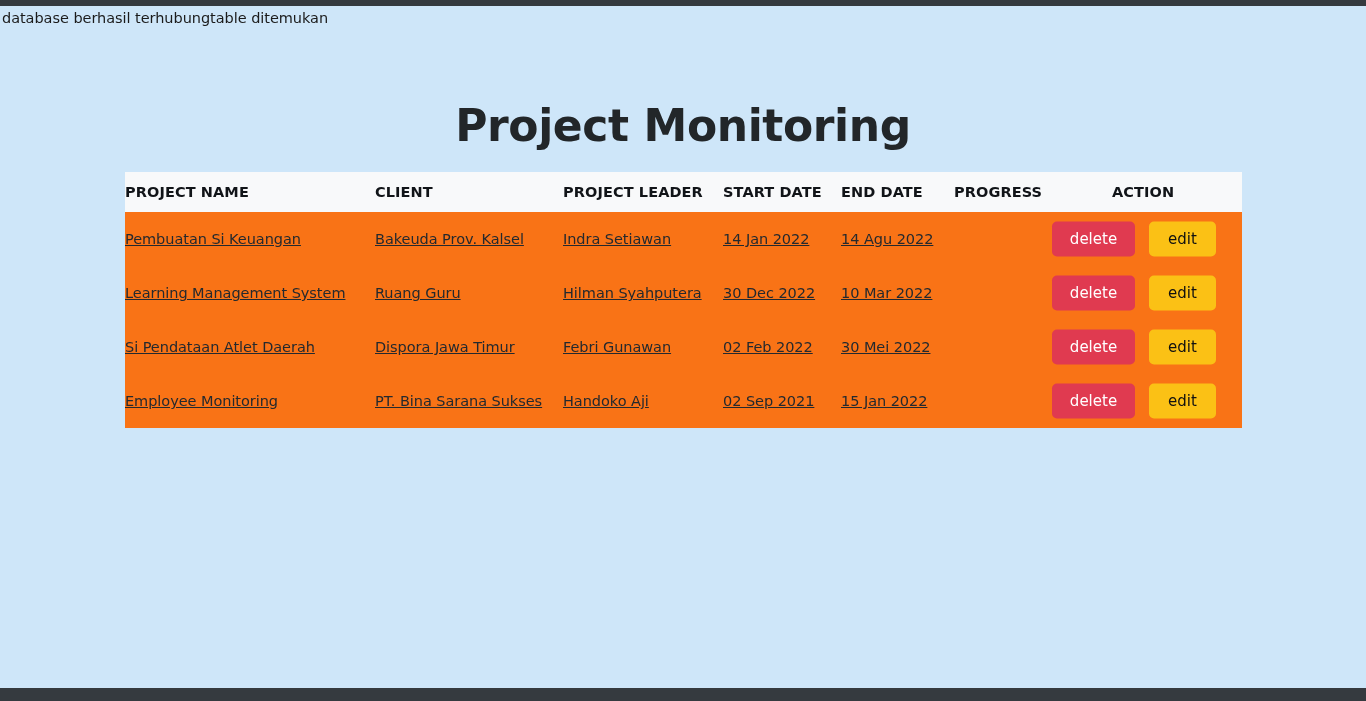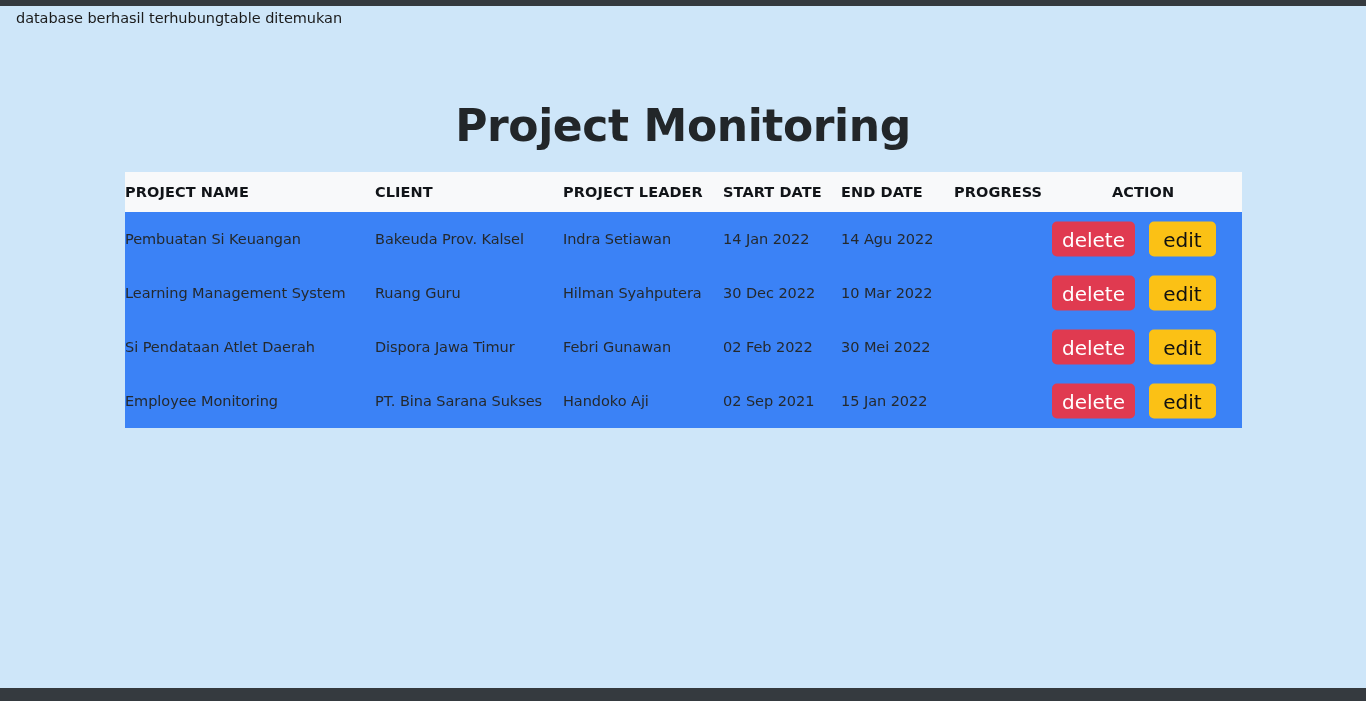--- a/index.html
+++ b/index.html
@@ -29,21 +29,21 @@
     top: 6px;
     left: 0;
     width: 1366px;
     height: 682px;
     background: #cee6f9;
   }
 
   .status-line {
     position: absolute;
     top: 4px;
-    left: 16px;
+    left: 2px;
     font-size: 14.5px;
     color: #1b1b1b;
     letter-spacing: -0.05px;
     white-space: nowrap;
   }
 
   .page-title {
     position: absolute;
     top: 66px;
     left: 0;
@@ -83,22 +83,23 @@
     vertical-align: middle;
     letter-spacing: 0.1px;
   }
 
   table.data-table td {
     font-size: 14.5px;
     color: #24292e;
     padding: 0;
     height: 54px;
     vertical-align: middle;
-    background: #3b82f6;
+    background: #f97316;
     letter-spacing: -0.05px;
+    text-decoration: underline;
   }
 
   th.c-name, td.c-name       { width: 250px; padding-left: 10px; }
   th.c-client, td.c-client   { width: 188px; }
   th.c-leader, td.c-leader   { width: 160px; margin-left: 39px; }
   th.c-start,  td.c-start    { width: 118px; }
   th.c-end,    td.c-end      { width: 113px; }
   th.c-prog,   td.c-prog     { width: 158px; text-align: right; }
   th.c-action, td.c-action   { width: 130px; }
 
@@ -109,21 +110,21 @@
     height: 54px;
   }
 
   .btn {
     position: absolute;
     top: 50%;
     transform: translateY(-50%);
     border: none;
     border-radius: 5px;
     font-family: "DejaVu Sans", "Liberation Sans", sans-serif;
-    font-size: 20px;
+    font-size: 15px;
     line-height: 1;
     cursor: pointer;
     padding: 0;
     text-align: center;
   }
   .btn-delete {
     left: -60px;
     width: 83px;
     height: 35px;
     background: #e03a50;

